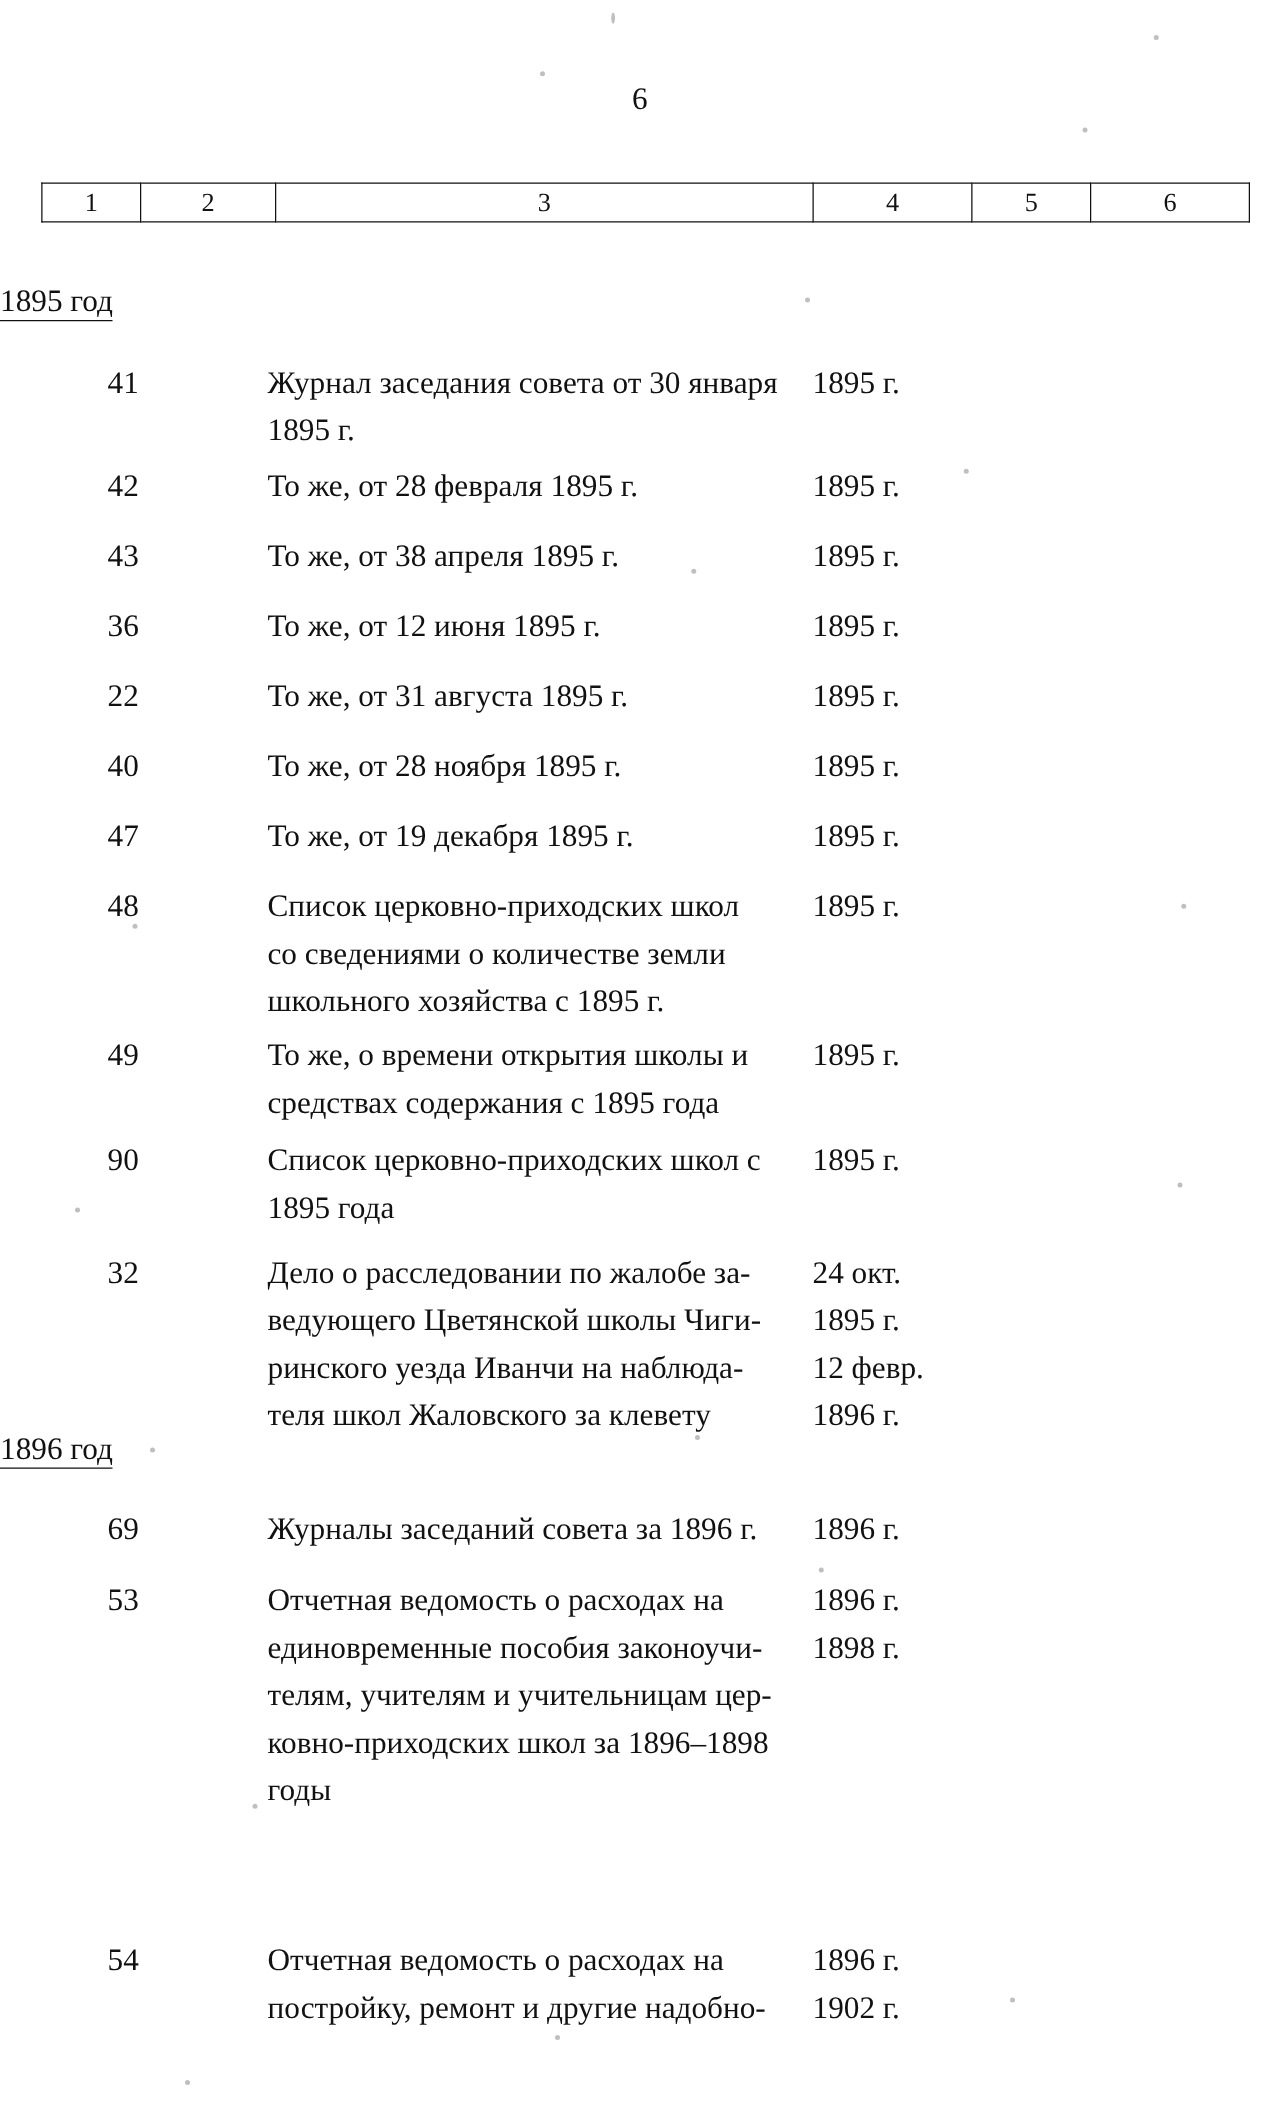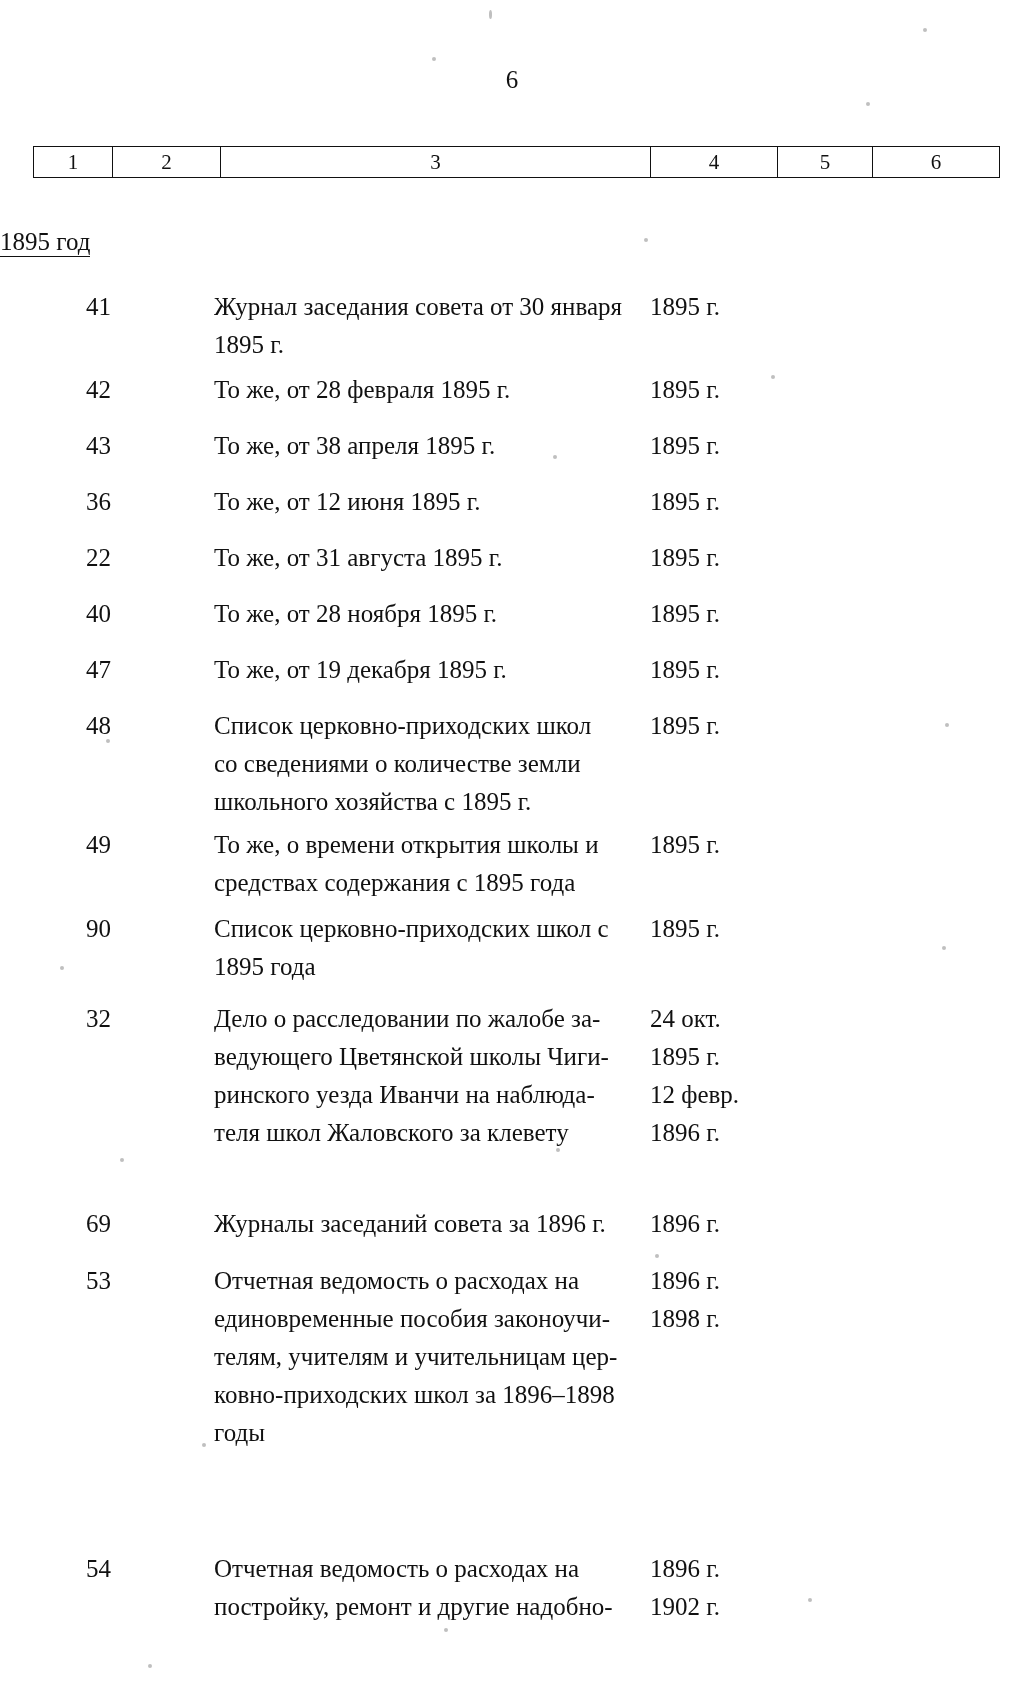--- a/index.html
+++ b/index.html
@@ -228,20 +228,23 @@
     <div class="inv-title">Дело о расследовании по жалобе за-
 ведующего Цветянской школы Чиги-
 ринского уезда Иванчи на наблюда-
 теля школ Жаловского за клевету</div>
     <div class="inv-dates">24 окт.
 1895 г.
 12 февр.
 1896 г.</div>
   </div>
 
+  <div class="year-heading" style="top:1146px;">
+    <span>1896 год</span>
+  </div>
 
   <div class="inv-row" style="top:1205px;">
     <div class="inv-num">69</div>
     <div class="inv-title">Журналы заседаний совета за 1896 г.</div>
     <div class="inv-dates">1896 г.</div>
   </div>
 
   <div class="inv-row" style="top:1262px;">
     <div class="inv-num">53</div>
     <div class="inv-title">Отчетная ведомость о расходах на

